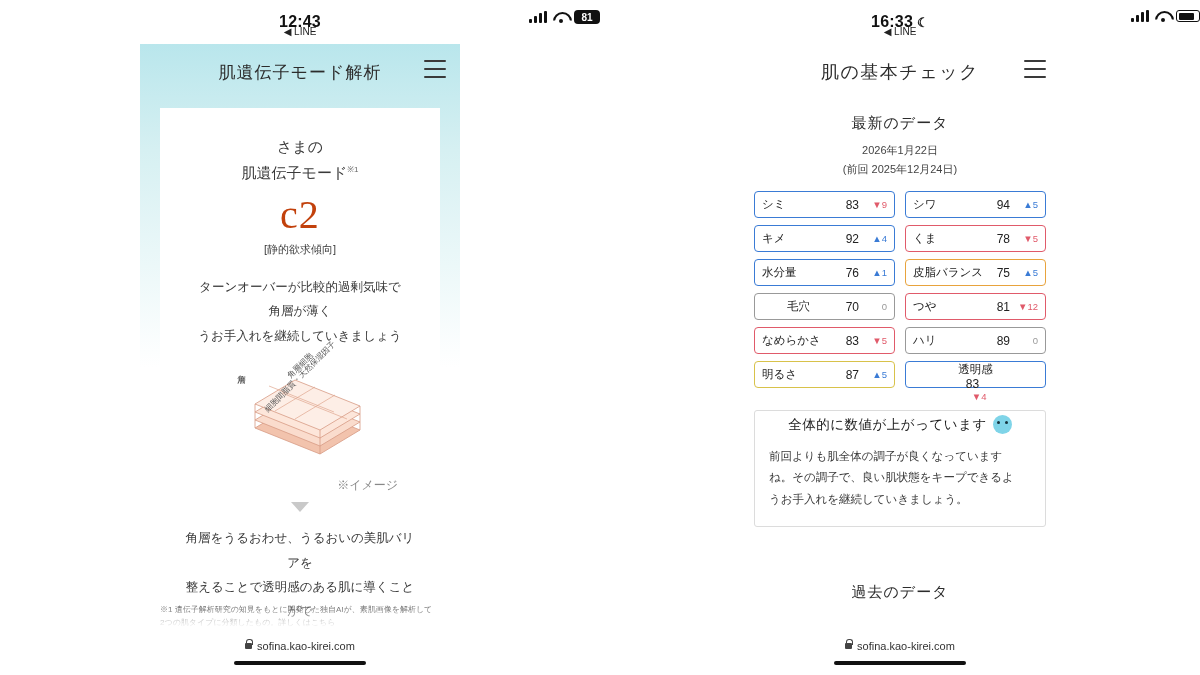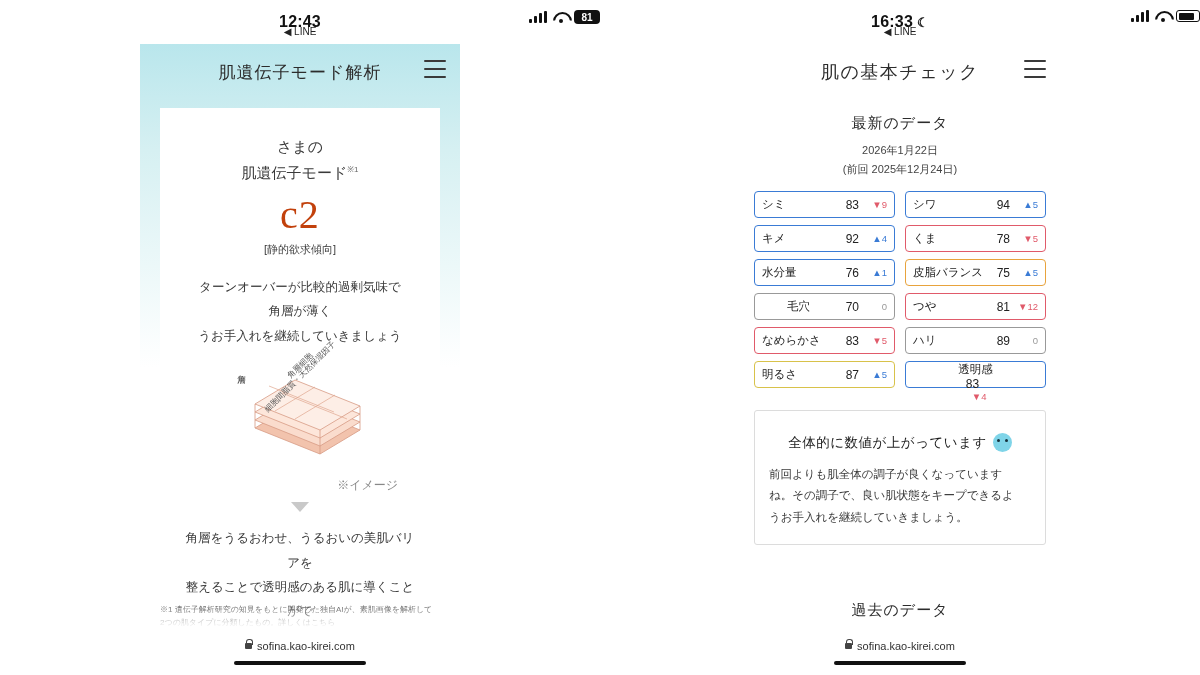--- a/index.html
+++ b/index.html
@@ -182,21 +182,21 @@
   }
   .metric .mlabel { font-size: 11.5px; color: #222; flex: 1; }
   .metric .mval { font-size: 12px; color: #222; margin-right: 6px; }
   .metric .mdelta { font-size: 9.5px; width: 22px; text-align: right; }
   .up { color: #3a7bd5; }
   .down { color: #e05a6a; }
   .flat { color: #999; }
 
   .comment {
     margin: 22px 14px 0; border: 1px solid #dcdcdc; border-radius: 3px;
-    padding: 22px 14px 16px;
+    padding: 4px 14px 16px;
   }
   .comment-head {
     font-size: 13.5px; color: #1d1d1d; display: flex; align-items: center;
     justify-content: center; gap: 6px; letter-spacing: 0.5px;
   }
   .face {
     width: 19px; height: 19px; border-radius: 50%;
     background: #7fd4e8; position: relative; display: inline-block;
   }
   .face::before, .face::after {

